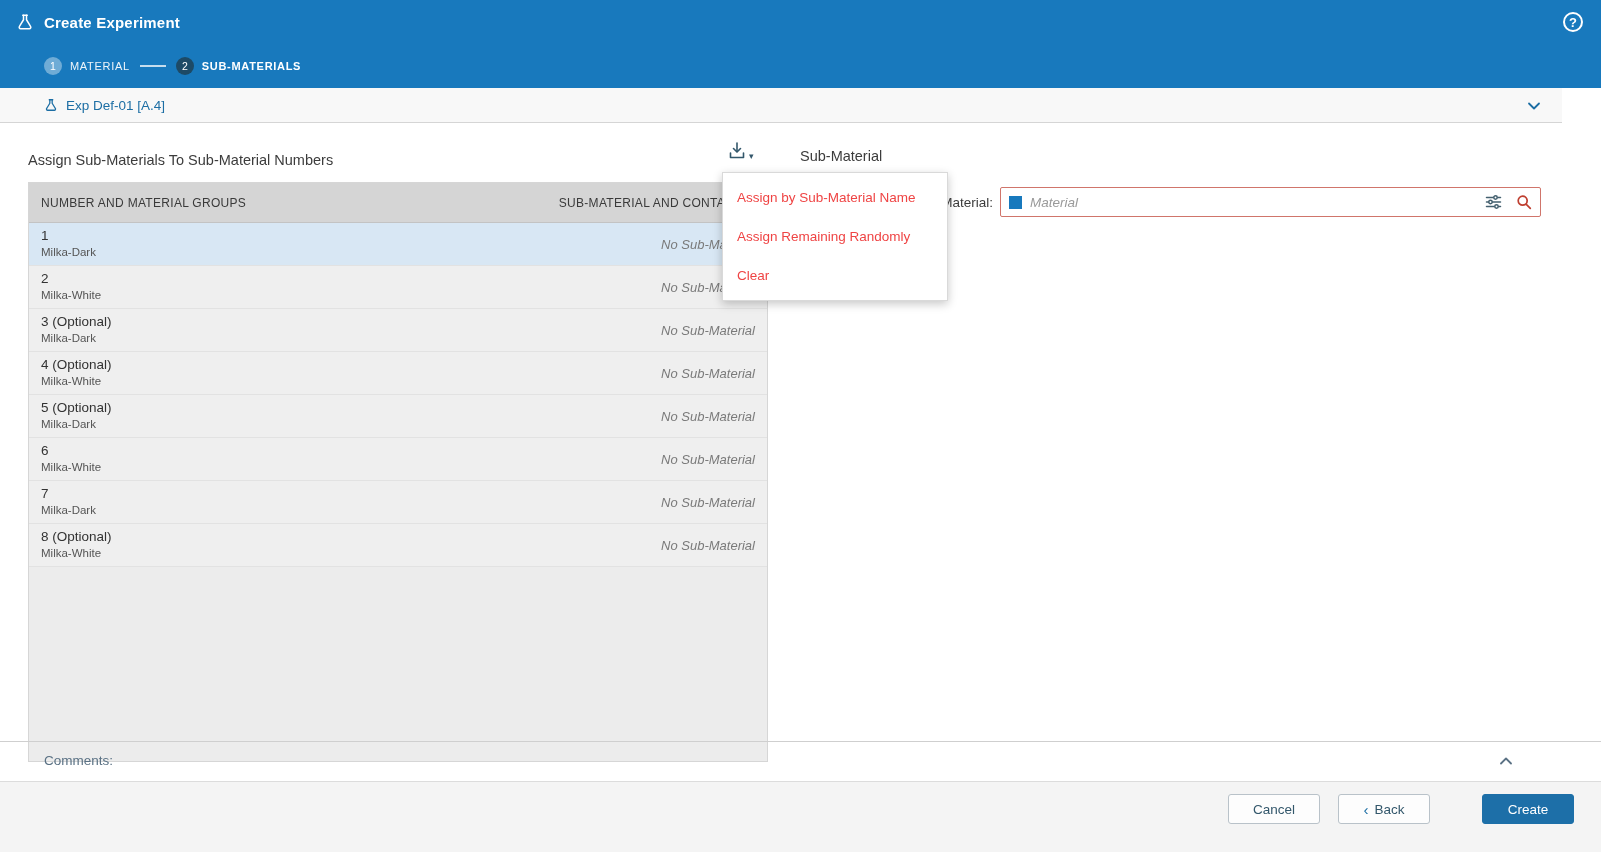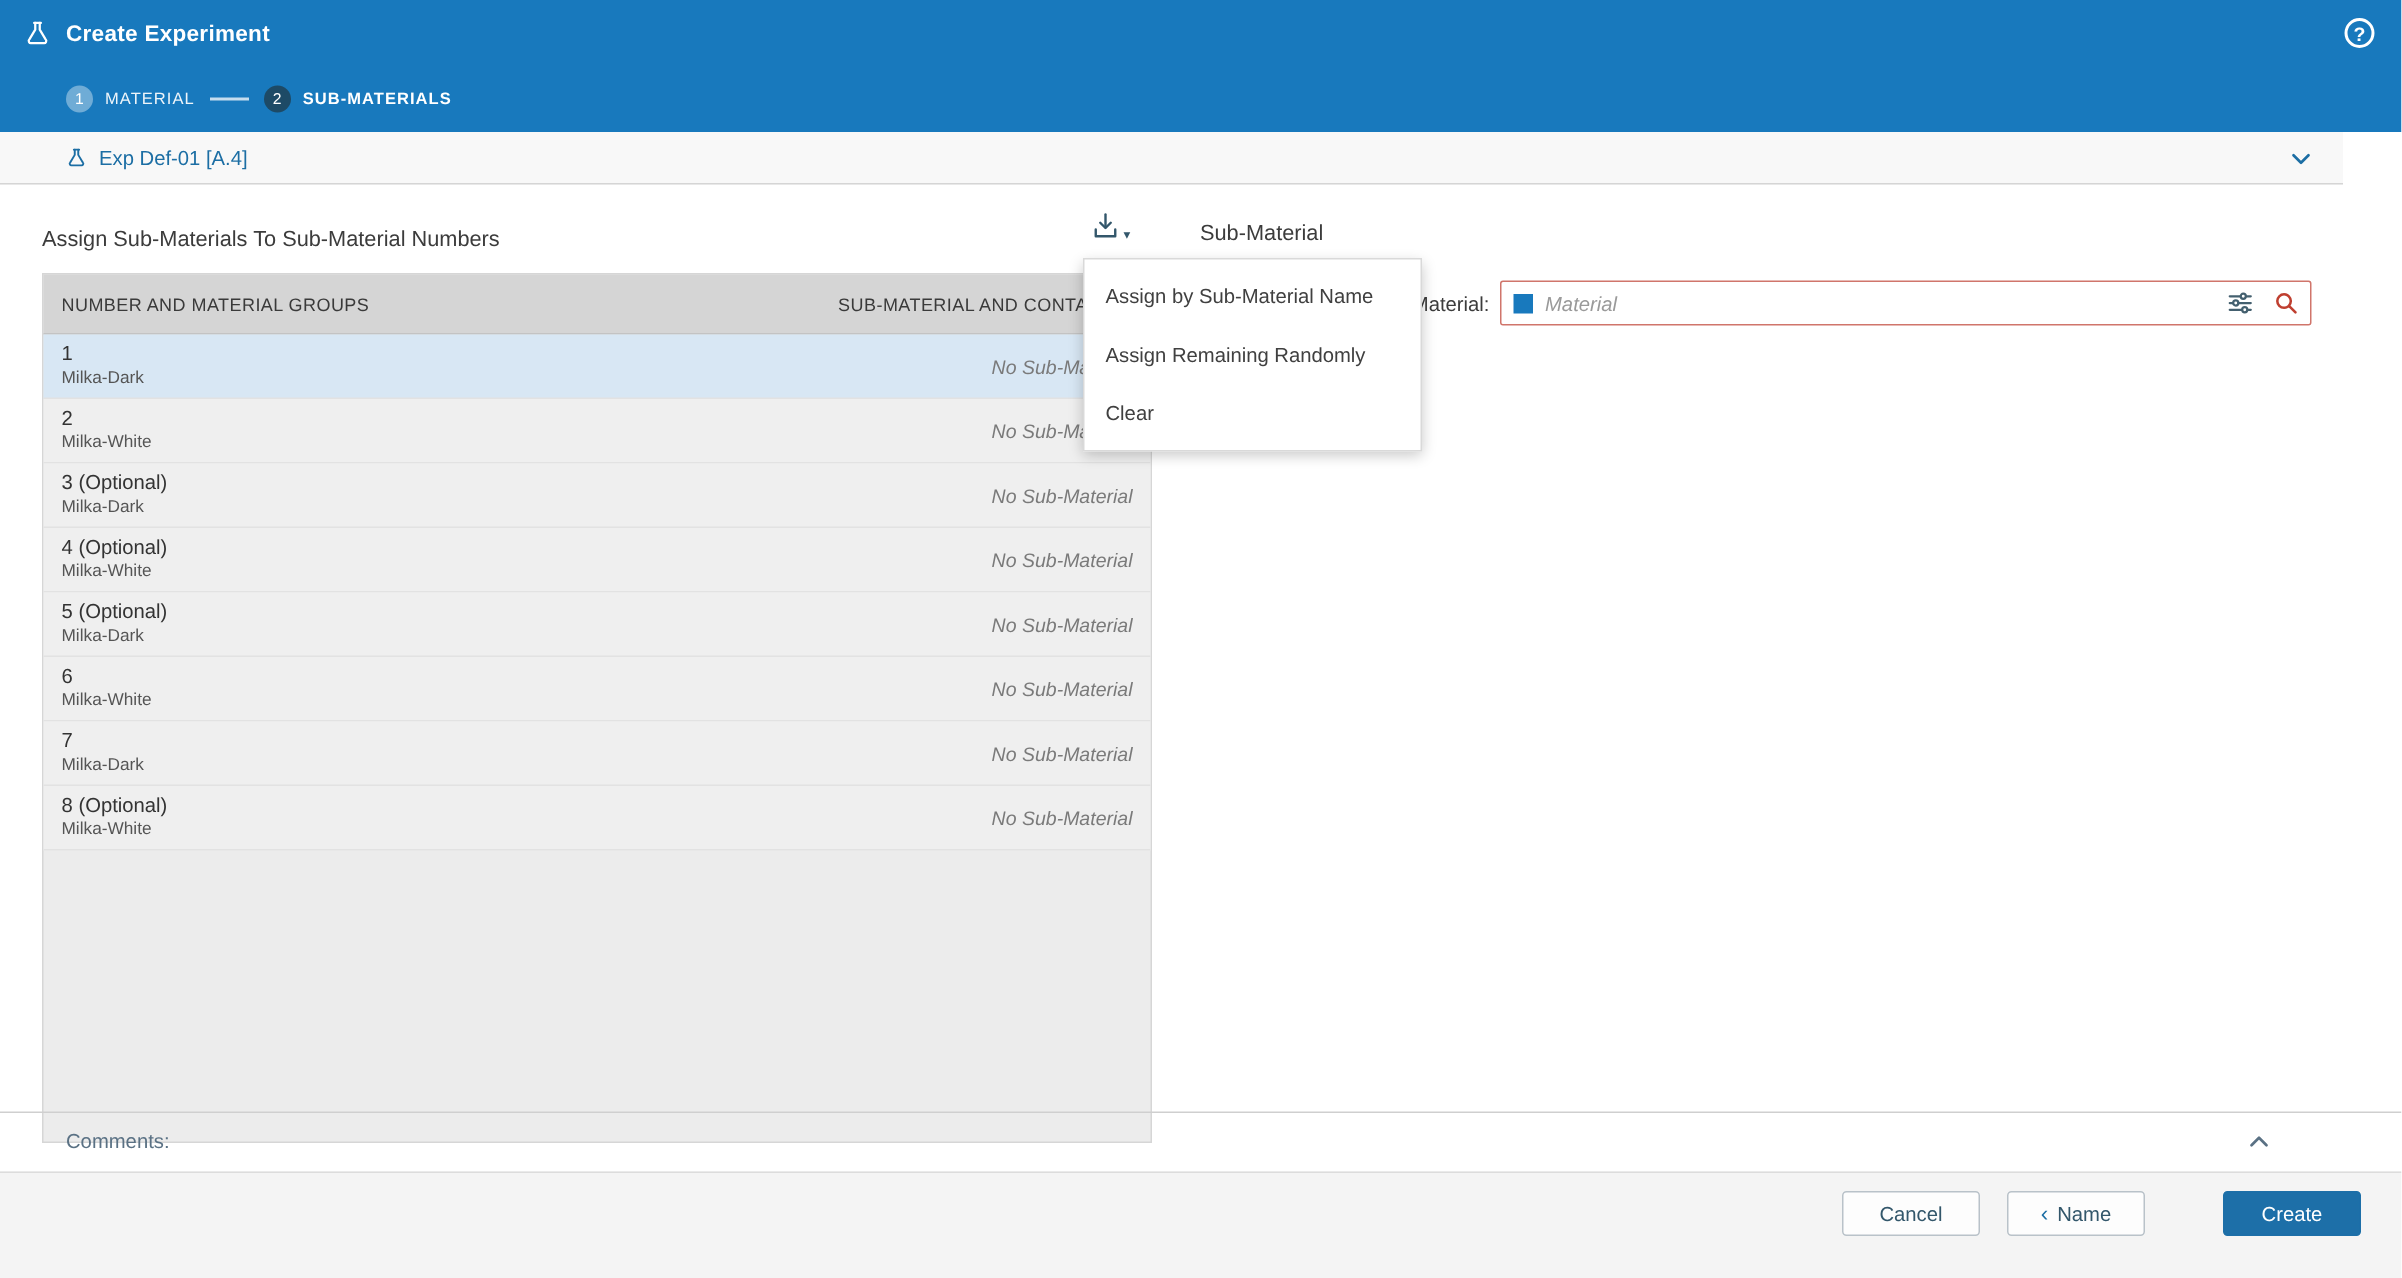--- a/index.html
+++ b/index.html
@@ -49,21 +49,21 @@
   .trow { height:43px; display:flex; align-items:center; justify-content:space-between;
           padding:0 12px; background:#efefef; border-bottom:1px solid #e2e2e2; cursor:pointer; }
   .trow.selected { background:#d8e7f4; }
   .tcell-left .row-num   { font-size:13.5px; color:#333333; line-height:1.25; }
   .tcell-left .row-group { font-size:11.5px; color:#555555; line-height:1.25; }
   .tcell-right { font-size:13px; font-style:italic; color:#7a7a7a; white-space:nowrap; }
 
   
   .assign-menu { position:absolute; left:722px; top:172px; width:226px; background:#ffffff;
                  border:1px solid #d9d9d9; box-shadow:0 3px 9px rgba(0,0,0,0.22); z-index:20; padding:5px 0; }
-  .menu-item { height:39px; line-height:39px; padding:0 14px; font-size:13.5px; color:#404040;
+  .menu-item { height:39px; line-height:39px; padding:0 14px; font-size:13.5px; color:#ef4444;
                cursor:pointer; white-space:nowrap; }
 
   
   .assign-label { position:absolute; left:880px; top:195px; width:113px; text-align:right;
                   font-size:13.5px; color:#3c3c3c; white-space:nowrap; }
   .assign-field { position:absolute; left:1000px; top:187px; width:541px; height:30px;
                   border:1px solid #d0756b; border-radius:2px; background:#ffffff;
                   display:flex; align-items:center; padding:0 8px; }
   .swatch { width:13px; height:13px; background:#1879BD; margin-right:8px; flex:0 0 auto; }
   .assign-field input { flex:1; border:none; outline:none; font-size:13.5px; color:#333;
@@ -250,18 +250,18 @@
       <svg width="16" height="16" viewBox="0 0 16 16" fill="none" stroke="#5a7184" stroke-width="1.8" stroke-linecap="round" stroke-linejoin="round">
         <polyline points="3,10.5 8,5.5 13,10.5"></polyline>
       </svg>
     </span>
   </div>
 
   <div class="footer">
     <div class="btn btn-light btn-cancel">Cancel</div>
     <div class="btn btn-light btn-back">
       <span class="chev">‹</span>
-      <span>Name</span>
+      <span>Back</span>
     </div>
     <div class="btn btn-create">Create</div>
   </div>
 
 </div>
 
 </body></html>

